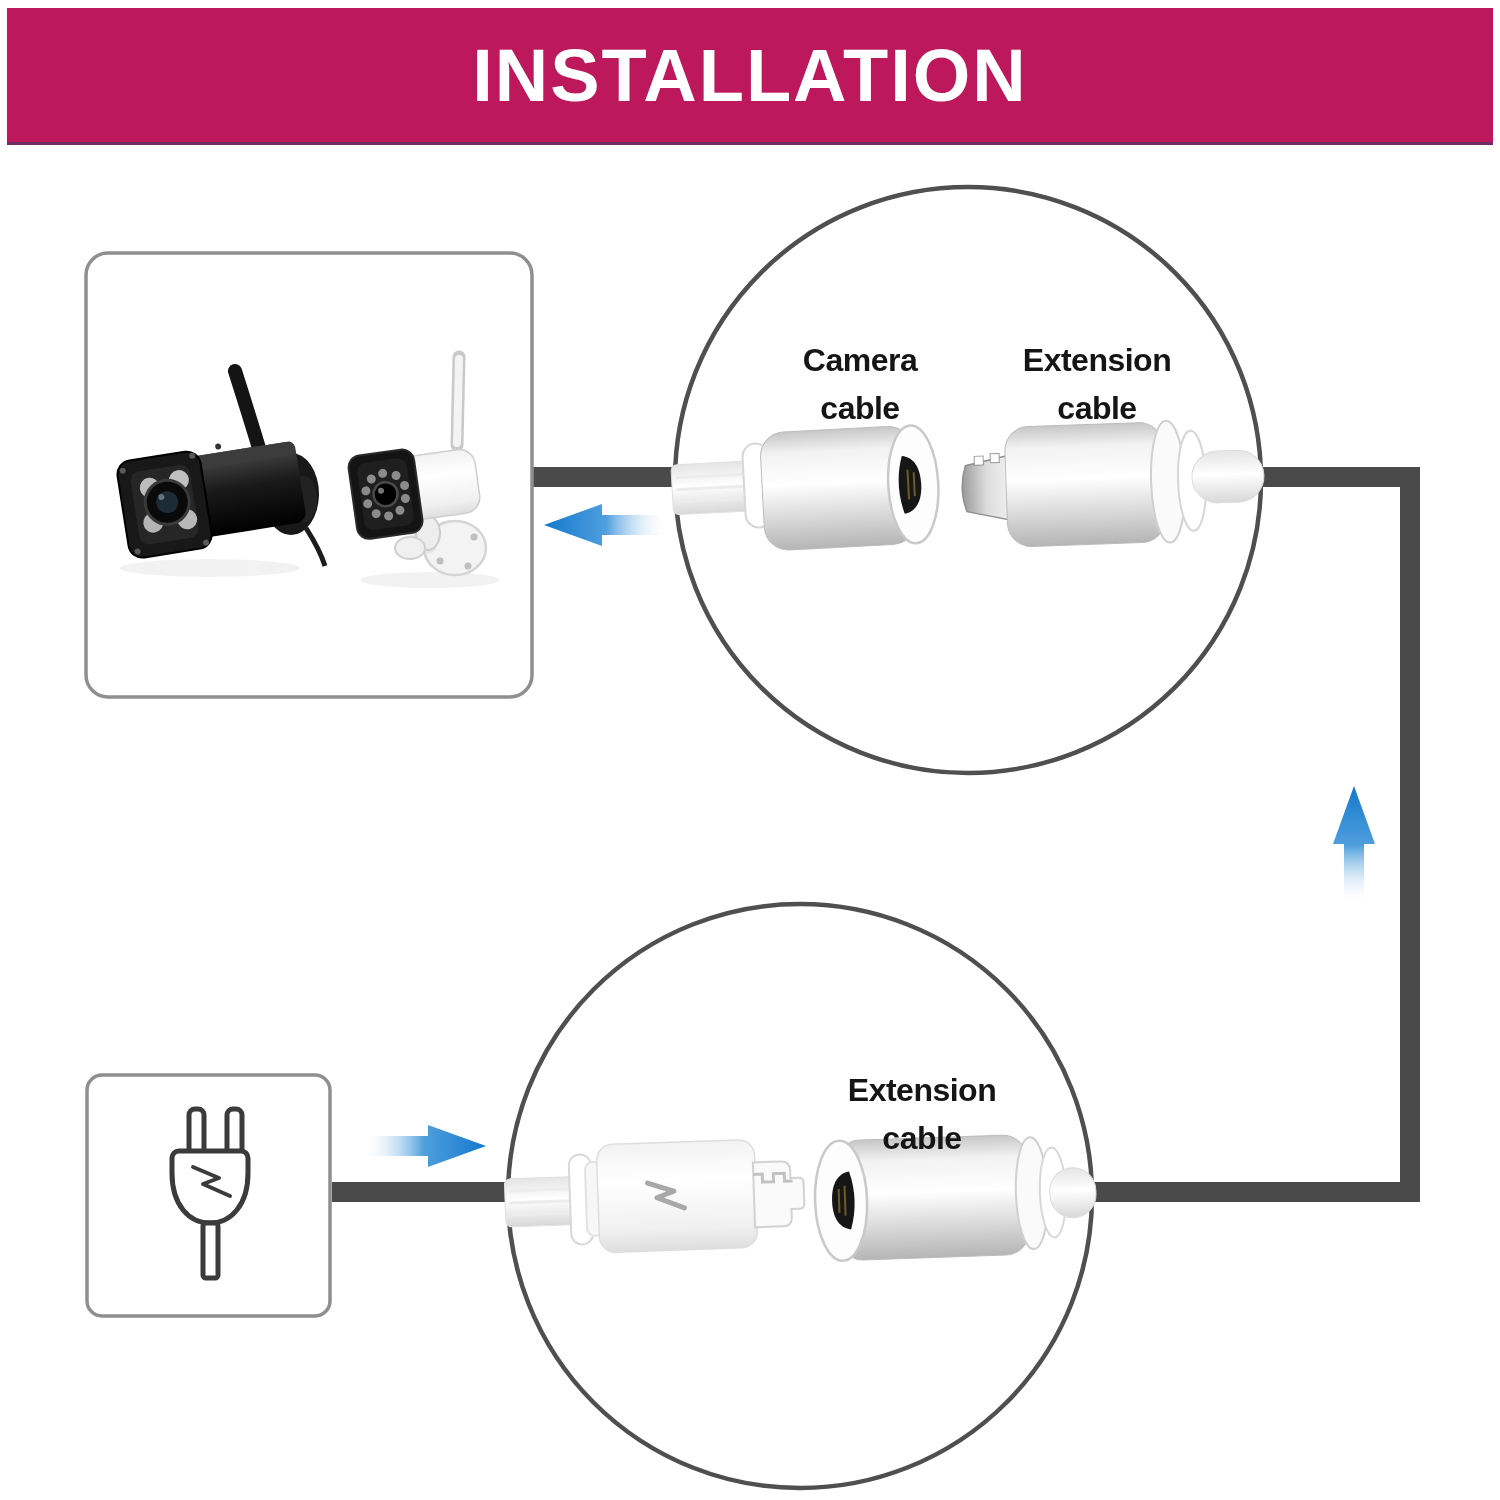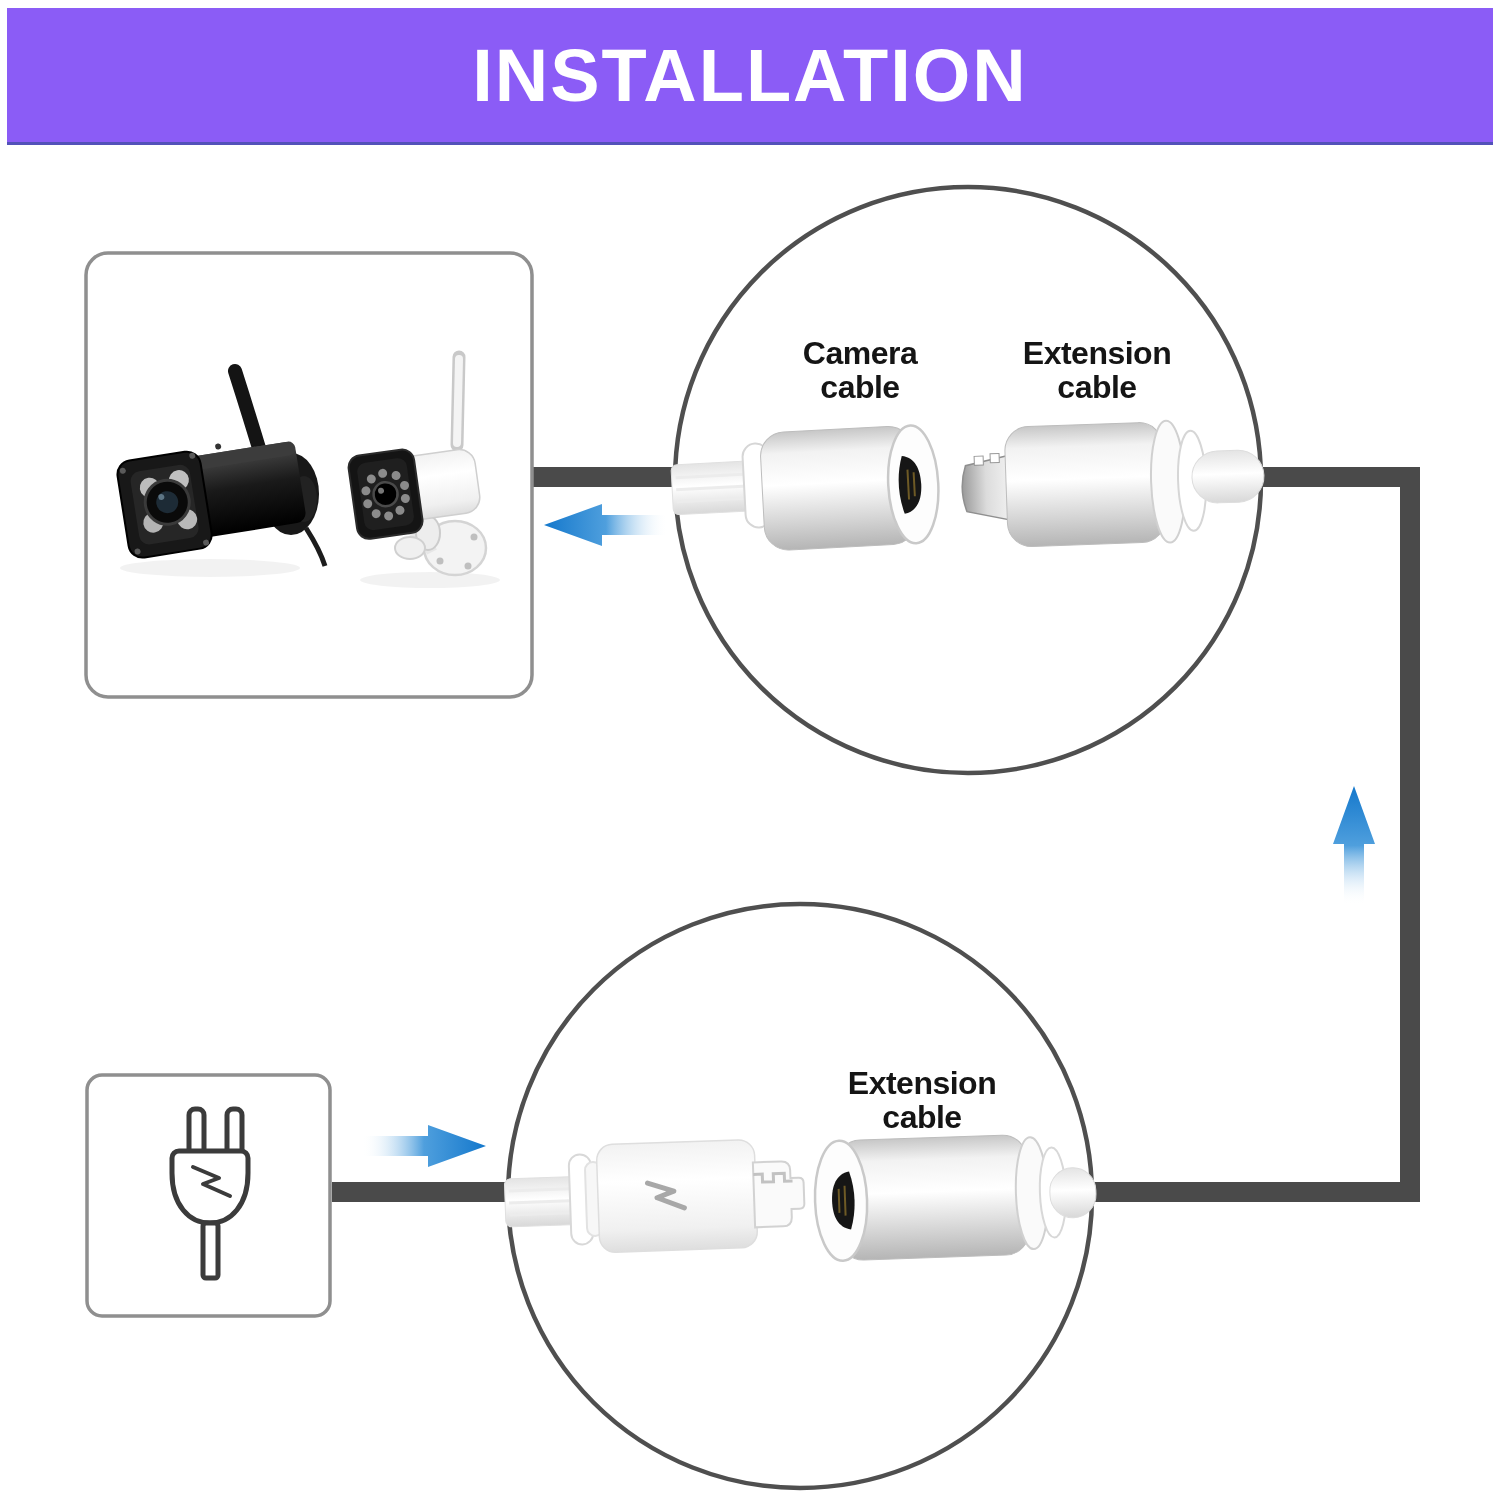--- a/index.html
+++ b/index.html
@@ -1,24 +1,24 @@
 <!DOCTYPE html>
 <html><head>
 <meta charset="utf-8">
 <style>
   html,body{margin:0;padding:0;background:#ffffff;}
   .page{position:relative;width:1500px;height:1500px;background:#ffffff;overflow:hidden;
         font-family:"Liberation Sans", sans-serif;}
-  .banner{position:absolute;left:7px;right:7px;top:8px;height:134px;background:#8b5cf6;
+  .banner{position:absolute;left:7px;right:7px;top:8px;height:134px;background:#be185d;
           border-bottom:3px solid rgba(15,70,110,0.45);
           display:flex;align-items:center;justify-content:center;}
   .banner h1{margin:0;color:#ffffff;font-size:74px;font-weight:bold;letter-spacing:2px;}
   .diagram{position:absolute;left:0;top:0;width:1500px;height:1500px;}
   .circle-label{position:absolute;transform:translateX(-50%);text-align:center;color:#151515;
-                font-size:32px;font-weight:bold;line-height:34px;letter-spacing:-0.5px;white-space:pre-line;}
+                font-size:32px;font-weight:bold;line-height:48px;letter-spacing:-0.5px;white-space:pre-line;}
   #label-camera-cable{left:860px;top:336px;width:170px;}
   #label-extension-top{left:1097px;top:336px;width:200px;}
   #label-original-power{left:683px;top:1066px;width:240px;}
   #label-extension-bottom{left:922px;top:1066px;width:200px;}
 </style>
 </head>
 <body>
 
 <div class="page">
 

